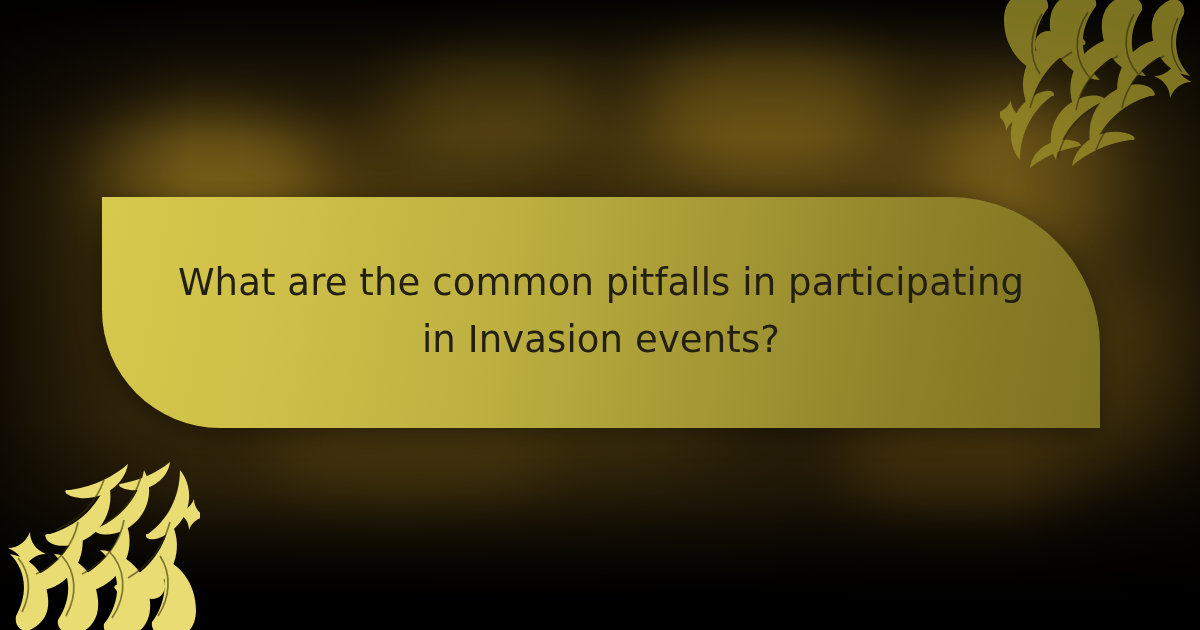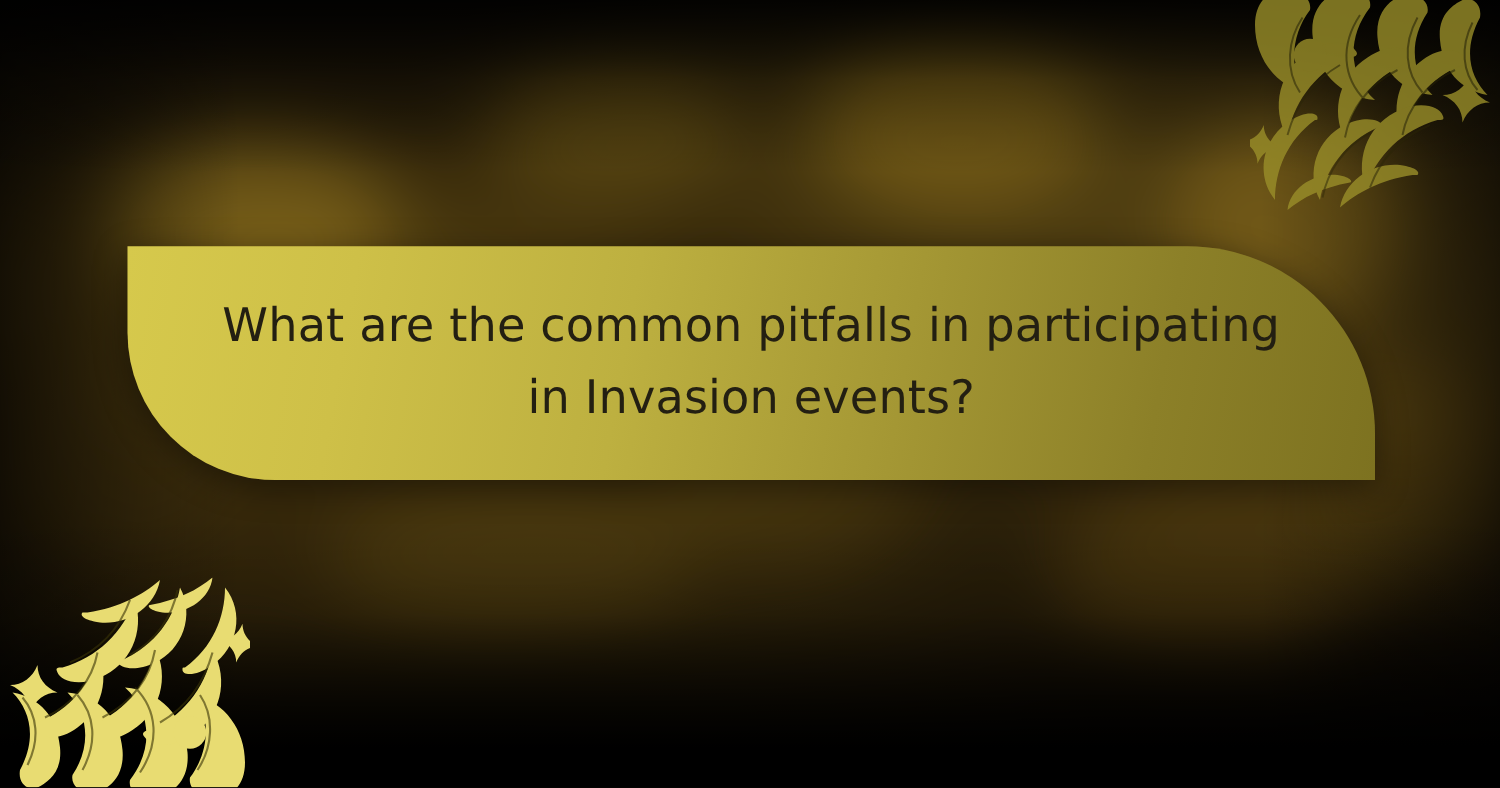--- a/index.html
+++ b/index.html
@@ -68,21 +68,21 @@
   .ornament svg { display:block; width:100%; height:100%; }
   .orn-tr { right:0; top:0; transform:scaleX(-1); }
   .orn-bl { left:0;  bottom:0; transform:scaleY(-1); }
   .orn-tr svg { opacity:0.80; }
   .orn-bl svg { opacity:1; }
 
   
   .plaque {
     position:absolute;
     left:102px; top:197px;
-    width:998px; height:187px;
+    width:998px; height:231px;
     background:linear-gradient(100deg,
         #d6c94c 0%,
         #cec048 18%,
         #bdb040 40%,
         #a49734 62%,
         #8c8028 82%,
         #7d7220 100%);
     border-radius:0 150px 0 118px;
     display:flex;
     align-items:center;

